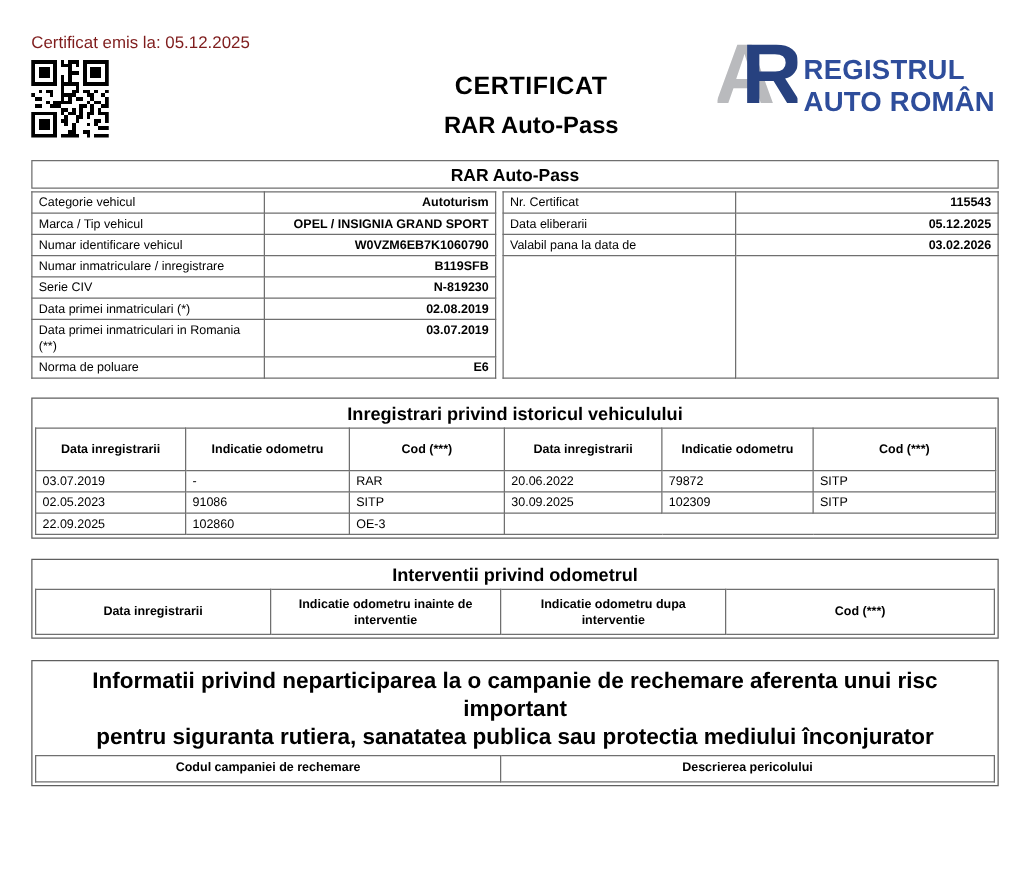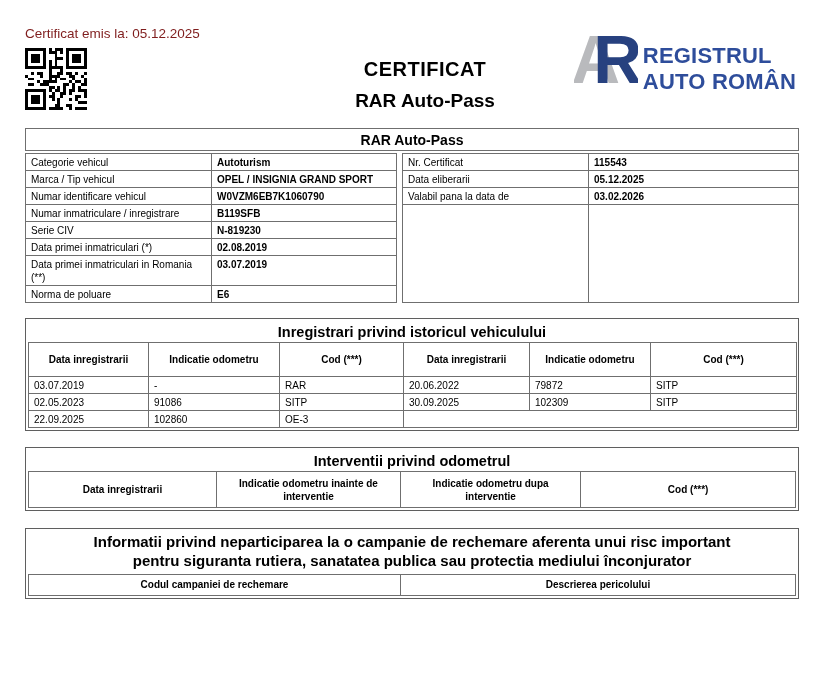--- a/index.html
+++ b/index.html
@@ -28,36 +28,36 @@
   td, th { border: 1px solid #6f6f6f; padding: 1.5px 5px; vertical-align: top; line-height: 1.3; }
   th { font-weight: bold; text-align: center; vertical-align: middle; }
 
   
   .s1-bar { border: 1.5px solid #6f6f6f; text-align: center; font-weight: bold; font-size: 14px; padding: 2.5px 0; margin-top: 2px; }
   .s1-tables { display: flex; gap: 5px; margin-top: 2px; align-items: stretch; }
   .s1-left-wrap { width: 372px; }
   .s1-right-wrap { width: 397px; display: flex; }
   table.kv { width: 100%; border: 1.5px solid #6f6f6f; }
   table.kv td.k { width: 186px; text-align: left; }
-  table.kv td.v { text-align: left; font-weight: bold; }
+  table.kv td.v { text-align: right; font-weight: bold; }
   table.s1-right { height: 100%; }
   table.s1-right td.k { width: 186px; }
   tr.filler { height: 100%; }
 
   
   .sec-box { border: 1.5px solid #5f5f5f; padding: 2px; }
   .sec-title { text-align: center; font-weight: bold; font-size: 14.5px; padding: 2.5px 4px; }
   .sec-box table { width: 100%; table-layout: fixed; border: 1.5px solid #6f6f6f; }
   .sec2 { margin-top: 15px; }
   .sec3 { margin-top: 16px; }
   .sec4 { margin-top: 17px; }
   .hist td { text-align: left; }
   .hist th { height: 34px; }
   .odo th { height: 36px; }
-  .recall-title { text-align: center; font-weight: bold; font-size: 15px; line-height: 1.25; padding: 2px 4px 3px 4px; }
+  .recall-title { text-align: center; font-weight: bold; font-size: 18px; line-height: 1.25; padding: 2px 4px 3px 4px; }
   .recall th { height: 21px; }
 </style>
 </head>
 <body>
 
 <div class="page">
 
   <div class="header-area">
     <div class="issued-line">Certificat emis la: 05.12.2025</div>
 

